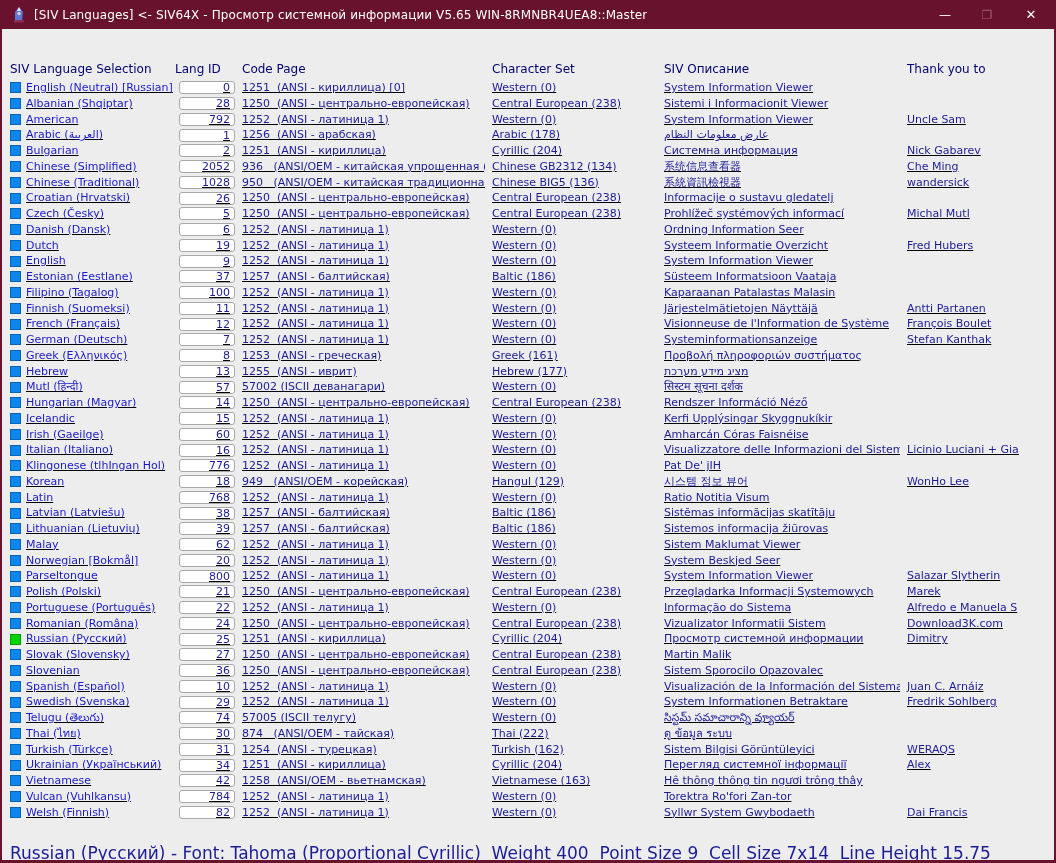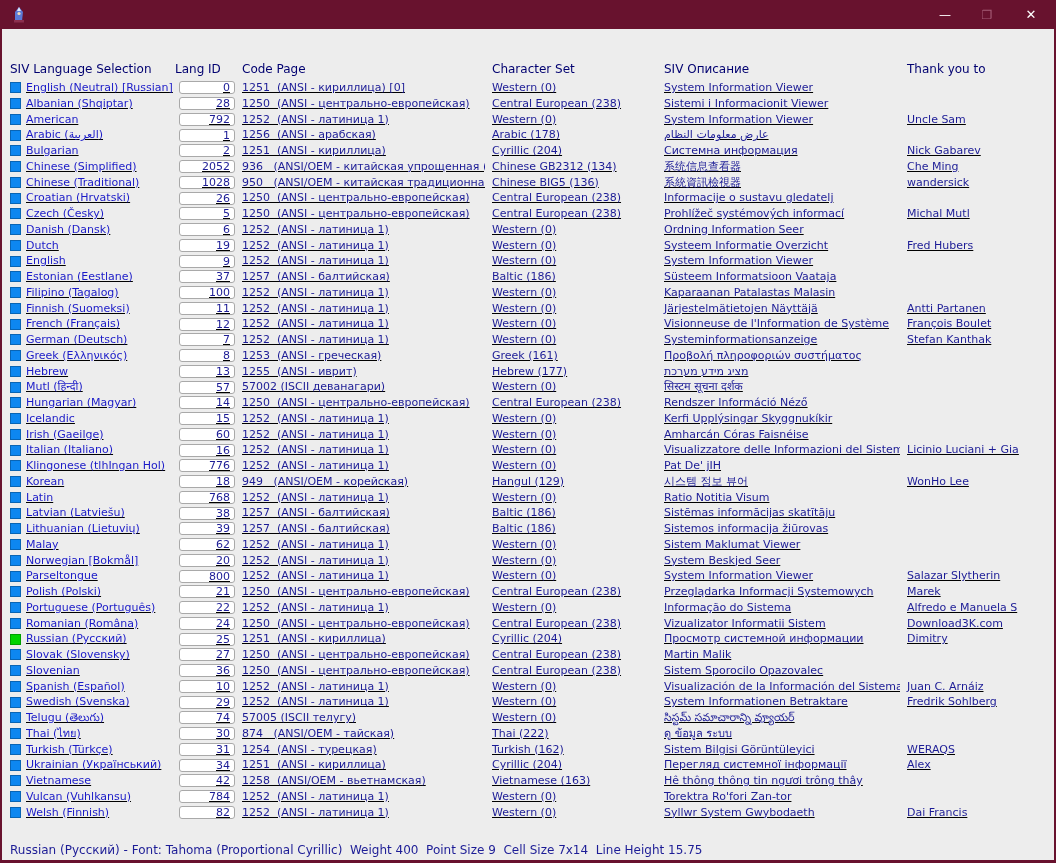--- a/index.html
+++ b/index.html
@@ -45,21 +45,21 @@
   .c-cb { padding-left:8px; display:flex; align-items:center; }
   .cb { width:11px; height:11px; background:var(--cb-blue); border:1px solid rgba(0,0,0,.25); display:inline-block; }
   .cb.sel { background:var(--cb-green); }
   .c-lang { color:var(--lang-text); }
   .c-id { display:flex; justify-content:flex-end; }
   .idbox { width:56px; height:13px; background:#fff; border:1px solid #a9a9a9; border-radius:3px;
            font-size:11px; color:var(--text); text-align:right; padding:0 4px 0 0; line-height:12px; }
   .c-cp,.c-cs,.c-desc,.c-thx { padding-left:7px; }
 
   
-  .statusbar { flex:0 0 25px; padding:7px 0 0 8px; font-size:12px; color:var(--status-text);
+  .statusbar { flex:0 0 25px; padding:7px 0 0 8px; font-size:17px; color:var(--status-text);
                white-space:pre; overflow:hidden; }
 
   
   .toolbar { flex:0 0 25px; display:flex; gap:5px; padding:2px 4px 3px 4px; align-items:center; }
   .btn { flex:1 1 0; height:20px; border:1px solid #8a9cb2; border-radius:3px;
          background:linear-gradient(#ffffff,#f1f1f1 45%,#e4e4e4);
          font-family:inherit; font-size:12px; color:var(--button-text);
          display:flex; align-items:center; justify-content:center; gap:0;
          white-space:nowrap; overflow:hidden; padding:0 2px; cursor:default; }
   .btn .sep { color:#8a9cb2; font-size:11px; }
@@ -71,20 +71,21 @@
 
 <div class="window">
 
   <div class="titlebar">
     <svg class="app-icon" viewBox="0 0 18 18">
       <polygon points="9,1 13,6 12,15 5,15 5,6" fill="#5b79d6"></polygon>
       <polygon points="9,1 11,5 7,5" fill="#dfe6f7"></polygon>
       <rect x="4" y="14" width="10" height="2.5" fill="#8c2f4e"></rect>
       <circle cx="9" cy="7.5" r="1.6" fill="#f0d9b8"></circle>
     </svg>
+    <span class="title-text">[SIV Languages] &lt;- SIV64X - Просмотр системной информации V5.65 WIN-8RMNBR4UEA8::Master</span>
     <div class="tb-controls">
       <span class="tb-btn">—</span>
       <span class="tb-btn max">❐</span>
       <span class="tb-btn close">✕</span>
     </div>
   </div>
 
   <div class="grid header-row">
     <div class="h h-lang">SIV Language Selection</div>
     <div class="h h-id">Lang ID</div>

